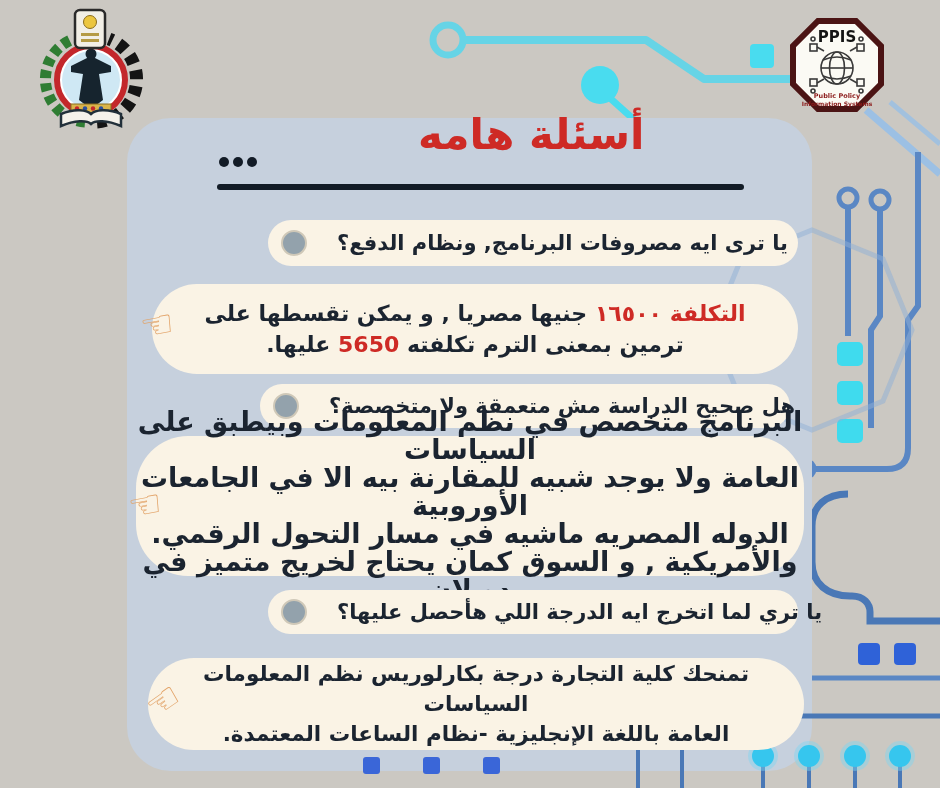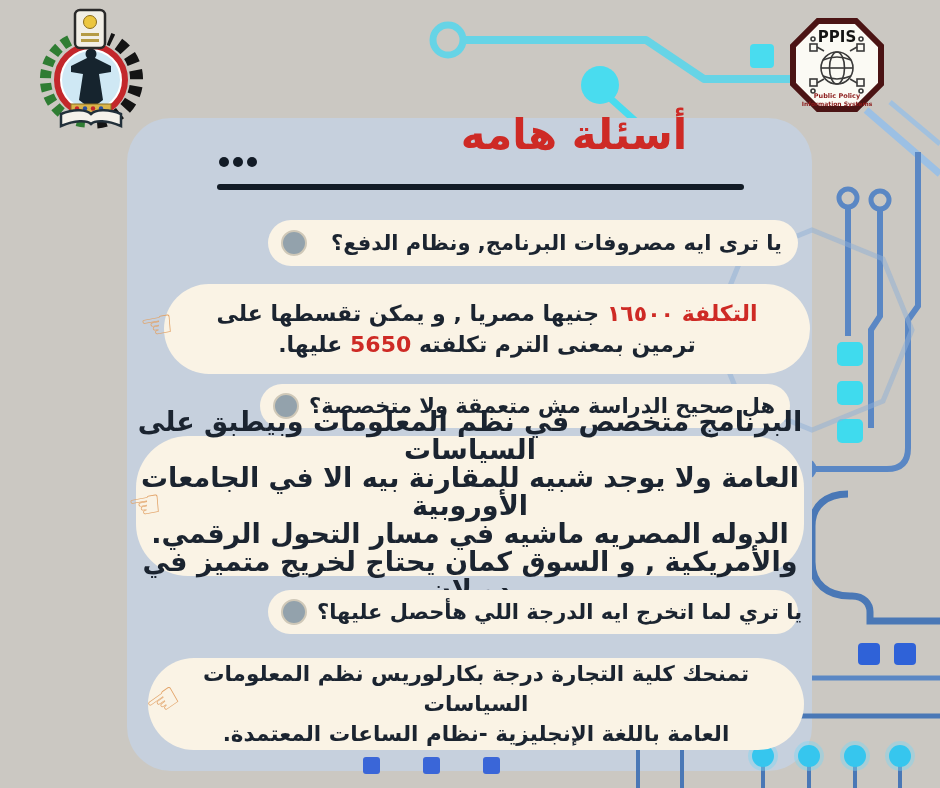--- a/index.html
+++ b/index.html
@@ -5,29 +5,29 @@
   html,body{margin:0;padding:0;}
   body{font-family:"DejaVu Sans","Liberation Sans",sans-serif;}
   #stage{position:relative;width:940px;height:788px;overflow:hidden;background:#cbc8c2;}
   svg.layer{position:absolute;left:0;top:0;pointer-events:none;}
   #bg-circuit{z-index:1;}
   #card{position:absolute;left:127px;top:118px;width:685px;height:653px;background:#c6d0dd;border-radius:44px;z-index:2;}
   #overlay-circuit{z-index:3;}
   #content{position:absolute;left:0;top:0;width:940px;height:788px;z-index:4;}
   .abs{position:absolute;}
   
-  .page-title{left:418px;top:112px;width:312px;text-align:center;font-size:42px;font-weight:800;color:#ce2a25;direction:rtl;letter-spacing:0;line-height:1.1;}
+  .page-title{left:418px;top:112px;width:312px;text-align:left;font-size:42px;font-weight:800;color:#ce2a25;direction:rtl;letter-spacing:0;line-height:1.1;}
   .title-dots{left:219px;top:157px;display:flex;gap:4px;}
   .title-dots i{width:10px;height:10px;border-radius:50%;background:#121b26;display:block;}
   .title-line{left:217px;top:184px;width:527px;height:6px;background:#121b26;border-radius:3px;}
   
   .bubble{position:absolute;background:#faf3e5;display:flex;align-items:center;}
   .q{border-radius:999px;}
   .q .bullet{width:22px;height:22px;border-radius:50%;background:#93a2ac;border:2px solid #cfc8b8;margin-left:13px;flex:0 0 auto;}
-  .q .qtext{flex:1;direction:rtl;text-align:right;padding:0 16px 0 10px;font-weight:bold;font-size:21px;color:#1b2430;white-space:nowrap;}
+  .q .qtext{flex:1;direction:rtl;text-align:right;padding:0 16px 0 10px;font-weight:bold;font-size:21px;color:#1b2430;white-space:nowrap;margin-left:20px;}
   .a{flex-direction:column;justify-content:center;}
   .aline{direction:rtl;text-align:center;font-weight:bold;color:#1b2430;width:100%;}
   .a1 .aline{font-size:22px;line-height:31px;}
   .a2 .aline{font-size:27px;line-height:28px;}
   .a3 .aline{font-size:21.5px;line-height:30px;}
   .red{color:#ce2a25;}
   .hand{position:absolute;font-size:38px;color:#e2a368;line-height:1;text-shadow:0 1px 0 #b9ku;}
   .hand{text-shadow:none;}
 </style>
 </head>
@@ -144,21 +144,21 @@
         <i></i>
         <i></i>
       </div>
     <div class="abs title-line"></div>
 
     <div class="bubble q" style="left:268px;top:220px;width:530px;height:46px;">
       <span class="bullet"></span>
       <div class="qtext">يا ترى ايه مصروفات البرنامج, ونظام الدفع؟</div>
     </div>
 
-    <div class="bubble a a1" style="left:164px;top:284px;width:646px;height:90px;border-radius:45px;">
+    <div class="bubble a a1" style="left:152px;top:284px;width:646px;height:90px;border-radius:45px;">
       <div class="aline">
         <span class="red">التكلفة</span>
         <span class="red">١٦٥٠٠</span>
         <span>جنيها مصريا , و يمكن تقسطها على</span>
       </div>
       <div class="aline">
         <span>ترمين بمعنى الترم تكلفته</span>
         <span class="red">5650</span>
         <span>عليها.</span>
       </div>

